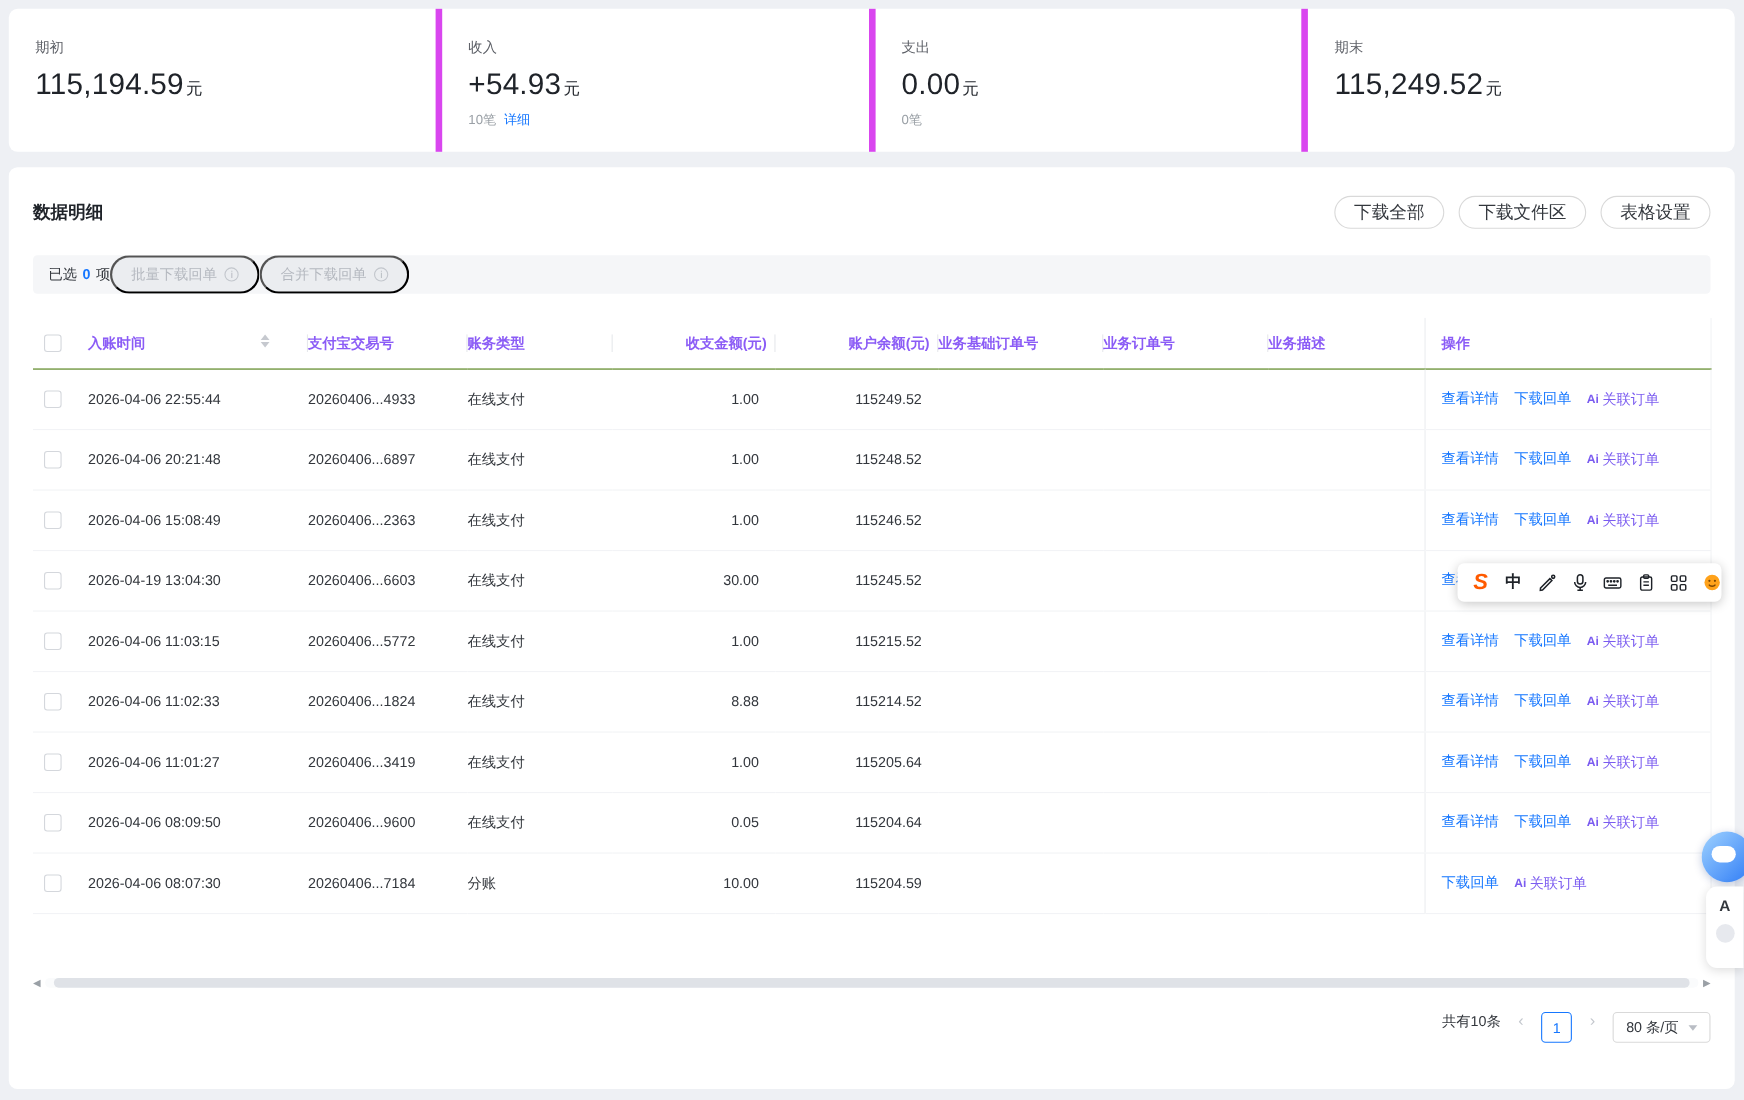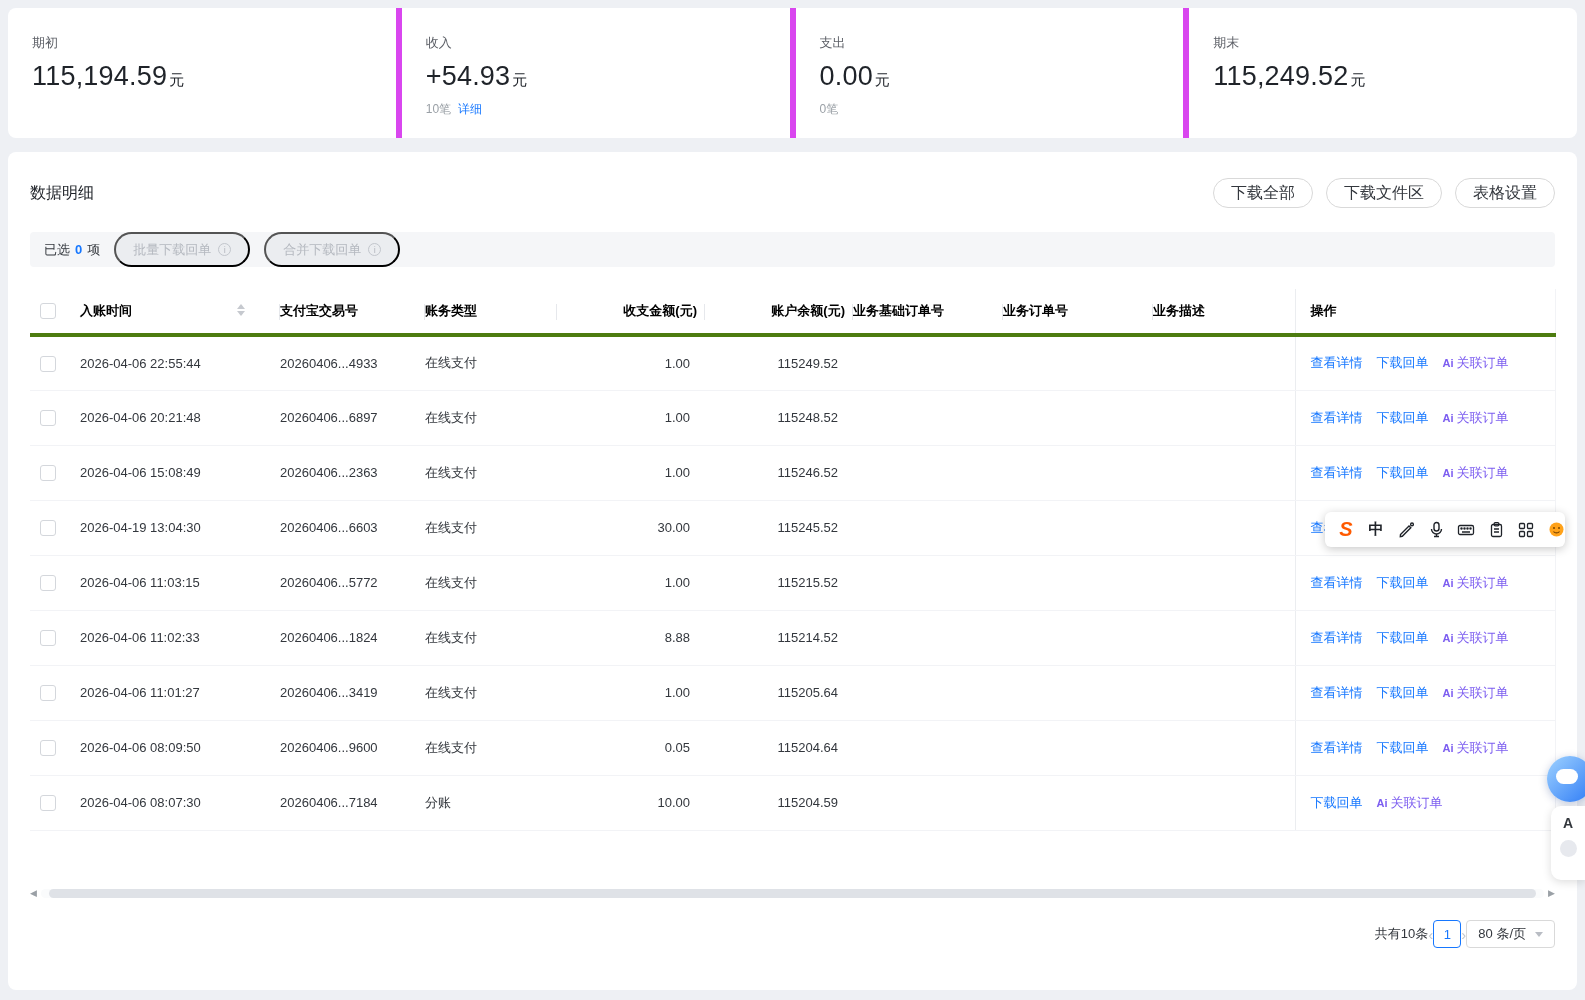--- a/index.html
+++ b/index.html
@@ -12,38 +12,38 @@
   .sum-item + .sum-item{border-left:6px solid #d946ef}
   .sum-label{font-size:13px;color:#5c5f66}
   .sum-value{margin-top:9px;font-size:27px;color:#1f2329;font-weight:500;letter-spacing:.2px}
   .sum-unit{font-size:15px;font-weight:400;margin-left:2px}
   .sum-sub{margin-top:9px;font-size:12px;color:#9aa0a6}
   .sum-link{color:#1677ff;margin-left:7px;cursor:pointer}
 
   
   .panel{position:relative;background:#fff;border-radius:8px;margin:0 8px;height:838px}
   .panel-head{display:flex;align-items:center;justify-content:space-between;padding:26px 22px 0}
-  .panel-title{font-size:16px;font-weight:400;color:#1f2329}
+  .panel-title{font-size:16px;font-weight:700;color:#1f2329}
   .head-btns{display:flex;gap:13px}
   .pill-btn{height:30px;padding:0 17px;border:1px solid #d9d9d9;border-radius:16px;background:#fff;
     font-size:16px;color:#33373d;display:inline-flex;align-items:center;cursor:pointer}
 
   .sel-bar{margin:24px 22px 0;height:35px;background:#f5f6f8;border-radius:4px;display:flex;
-    align-items:center;gap:14px;padding-left:14px;font-size:13px;color:#33373d}
+    align-items:center;padding-left:14px;font-size:13px;color:#33373d}
   .sel-count{color:#1677ff;font-weight:700;margin:0 5px}
   .sel-btn{height:35px;padding:0 17px;border-radius:18px;background:#ebedf0;color:#b4b8bf;
     font-size:13px;display:inline-flex;align-items:center;gap:7px;cursor:not-allowed}
   .info-i{width:13px;height:13px;border:1px solid #c2c6cc;border-radius:50%;display:inline-flex;
     align-items:center;justify-content:center;font-size:9px;color:#b4b8bf;font-style:normal}
   .info-i::after{content:"i"}
 
   
   .table-wrap{margin:22px 22px 0}
   table{width:100%;border-collapse:collapse;table-layout:fixed;font-size:13px}
-  th{font-weight:700;color:#000000;text-align:left;height:46px;border-bottom:4px solid #4d7c0f;position:relative}
+  th{font-weight:700;color:#8b5cf6;text-align:left;height:46px;border-bottom:1px solid #4d7c0f;position:relative}
   th.tick::after{content:"";position:absolute;right:0;top:15px;width:1px;height:16px;background:#e6e8ec}
   td{height:55px;border-bottom:1px solid #f2f3f6;color:#33373d;white-space:nowrap;overflow:hidden}
   .num{text-align:right;padding-right:15px}
   th.num{padding-right:8px}
   .col-check{padding-left:10px}
   .col-actions{border-left:1px solid #ebedf0;padding-left:15px}
   .data-table{border-right:1px solid #f2f3f6}
   .cb{display:inline-block;width:16px;height:16px;border:1px solid #d4d7dc;border-radius:3px;background:#fff;
     vertical-align:middle;cursor:pointer}
   .sort{position:absolute;left:157px;top:15px;display:inline-flex;flex-direction:column;gap:2px;cursor:pointer}
@@ -55,21 +55,21 @@
   .act.purple{color:#7b5cf0}
   .ai-badge{font-size:11px;font-weight:800}
 
   
   .hscroll{position:absolute;top:736px;left:22px;right:22px;height:10px;display:flex;align-items:center;gap:4px}
   .hs-arrow{color:#9aa0a6;font-size:9px;line-height:10px;cursor:pointer}
   .hs-track{flex:1;height:9px;background:#fafbfc;border-radius:5px;position:relative}
   .hs-thumb{position:absolute;left:8px;right:8px;top:0;height:9px;background:#dfe2e7;border-radius:5px;cursor:grab}
 
   
-  .pager{position:absolute;top:768px;right:22px;display:flex;align-items:center;font-size:13px;color:#33373d}
+  .pager{position:absolute;top:768px;right:22px;display:flex;align-items:flex-start;gap:16px;font-size:13px;color:#33373d}
   .pg-arrow{color:#c3c7cd;font-size:15px;cursor:pointer;user-select:none}
   .pg-current{width:28px;height:28px;border:1px solid #1677ff;color:#1677ff;border-radius:4px;display:flex;
     align-items:center;justify-content:center;cursor:pointer;background:#fff}
   .pg-size{height:28px;border:1px solid #d9d9d9;border-radius:4px;padding:0 11px;display:flex;align-items:center;
     gap:9px;cursor:pointer;background:#fff}
   .caret-down{width:0;height:0;border-left:4px solid transparent;border-right:4px solid transparent;
     border-top:5px solid #b9bdc4;display:inline-block}
 
   
   .ime{position:absolute;left:1325px;top:512px;width:240px;height:35px;background:#fff;border-radius:6px;

